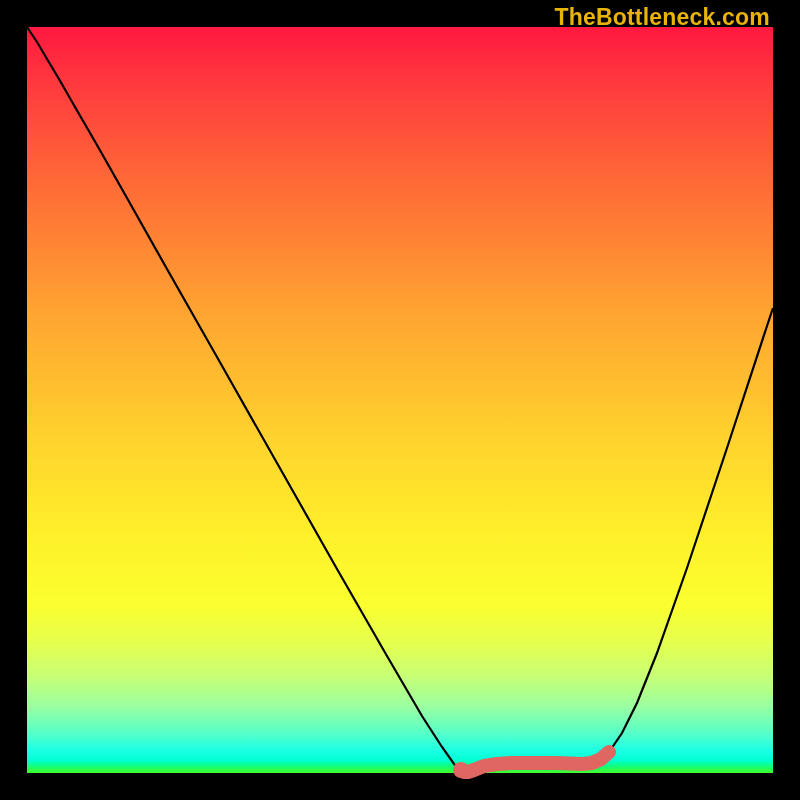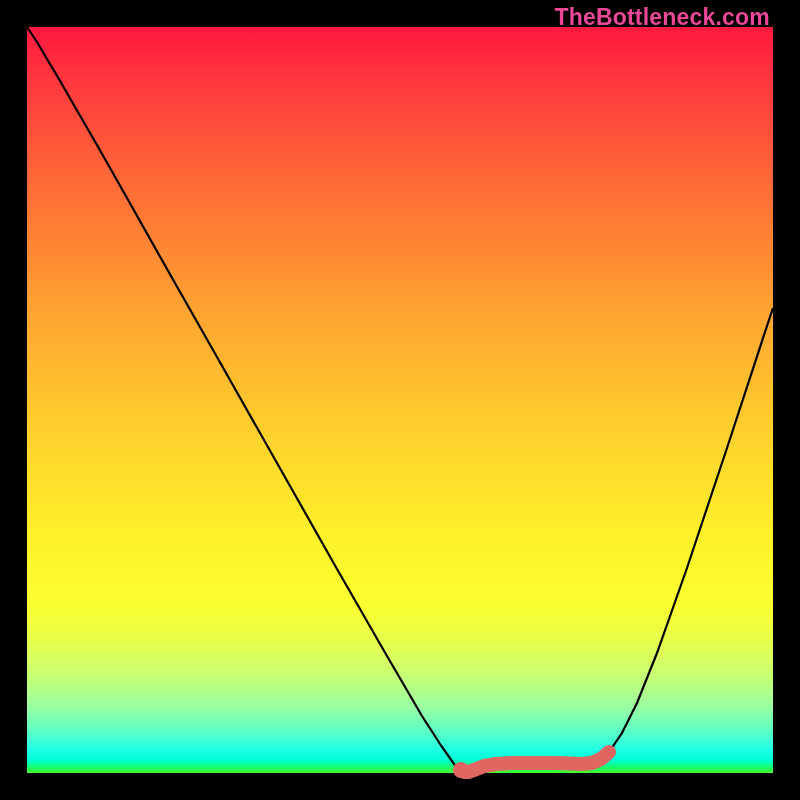--- a/index.html
+++ b/index.html
@@ -47,21 +47,21 @@
       #02ffd3 98.3%,
       #0dff88 99%,
       #2cff47 99.6%,
       #46ff2c 100%
     );
   }
   .watermark {
     position: absolute;
     top: 4px;
     right: 30px;
-    color: #ec4899;
+    color: #eab308;
     font-family: Arial, Helvetica, sans-serif;
     font-size: 23px;
     font-weight: 600;
     letter-spacing: 0.2px;
     z-index: 5;
   }
   svg.curve {
     position: absolute;
     left: 0;
     top: 0;

